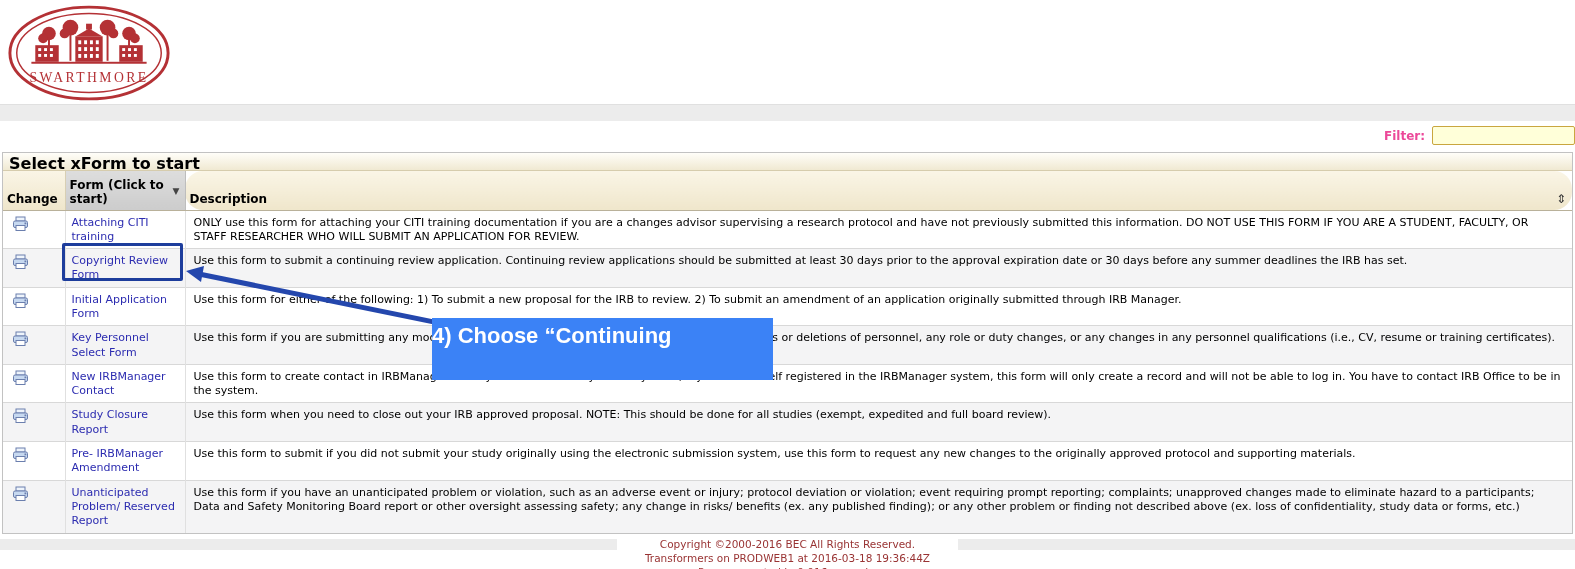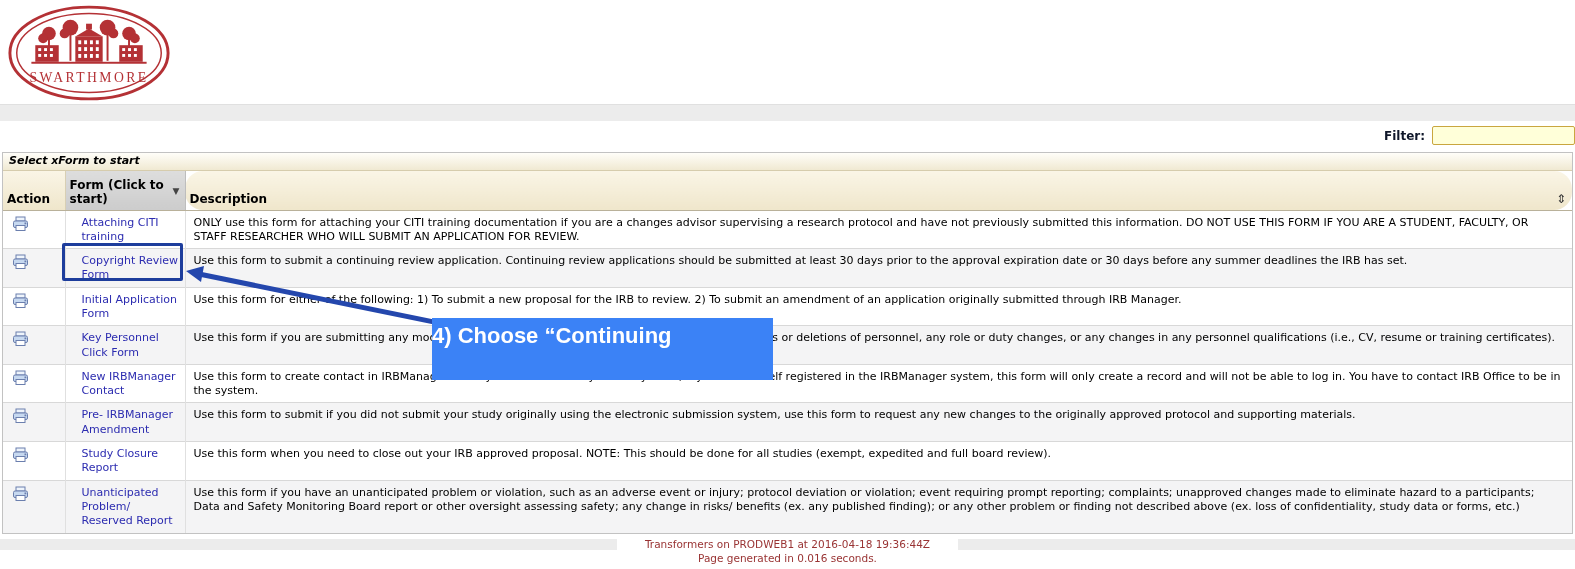--- a/index.html
+++ b/index.html
@@ -6,43 +6,43 @@
   html,body { background:#fff; }
   body { font-family:"DejaVu Sans", sans-serif; }
   .page { position:relative; width:1575px; height:569px; overflow:hidden; background:#fff; }
 
   
   .logo-band { height:104px; background:#fff; padding:4px 0 0 6px; }
   .gray-strip { height:17px; background:#ececec; border-top:1px solid #e0e0e0; }
 
   
   .filter-bar { position:relative; height:31px; background:#fff; }
-  .filter-label { position:absolute; right:150px; top:8px; font-size:12px; font-weight:bold; color:#0f172a; }
+  .filter-label { position:absolute; right:150px; top:8px; font-size:12px; font-weight:bold; color:#ec4899; }
   .filter-input { position:absolute; right:0; top:5px; width:143px; height:19px;
                   background:#ffffd9; border:1px solid #c9a63f; border-radius:2px;
                   font-size:11px; padding:0 4px; outline:none; }
 
   
   .table-wrap { margin:0 2px; border:1px solid #c2c2c2; background:#fff; }
   .panel-title { height:18px; background:linear-gradient(#fffef9,#f0e9d2);
-                 border-bottom:1px solid #d6ccad; font-size:11px; font-weight:bold;
-                 color:#000; padding:1px 6px;font-style:italic; }
+                 border-bottom:1px solid #d6ccad; font-size:16px; font-weight:bold;
+                 color:#000; padding:1px 6px; }
   table.xforms { width:100%; border-collapse:collapse; table-layout:fixed; font-size:11px; }
   col.c1 { width:62px; } col.c2 { width:120px; }
   th { font-size:12px; font-weight:bold; color:#000; text-align:left; vertical-align:bottom;
        padding:3px 6px 4px 4px; height:39px; border-bottom:1px solid #b9b19a; }
   th.h-cream { background:linear-gradient(#faf5e6,#efe6cb); border-right:1px solid #d8cfb4; }
   th.h-gray  { background:linear-gradient(#dddddd,#cccccc); border-right:1px solid #bdbdbd; position:relative; }
   th.h-desc  { position:relative; border-right:none;border-radius:18px; }
   .sort-caret { position:absolute; right:5px; top:15px; font-size:9px; color:#444; }
   .sort-both  { position:absolute; right:6px; bottom:4px; font-size:12px; color:#333; font-weight:normal; }
 
   tbody td { vertical-align:top; padding:5px 8px 4px 8px; border-top:1px solid #d8d8d8; color:#000; line-height:1.3; }
   td.c-action { border-right:1px solid #e0e0e0; padding-left:9px; }
-  td.c-form   { border-right:1px solid #e0e0e0; padding-left:16px; padding-right:4px;margin-top:24px; }
+  td.c-form   { border-right:1px solid #e0e0e0; padding-left:6px; padding-right:4px;margin-top:24px; }
   tbody tr:nth-child(even) { background:#f4f4f5; }
   tbody tr:nth-child(1) { height:38px; }
   tbody tr:nth-child(2) { height:30px; }
   tbody tr:nth-child(3), tbody tr:nth-child(4), tbody tr:nth-child(5),
   tbody tr:nth-child(6), tbody tr:nth-child(7) { height:35px; }
   tbody tr:nth-child(8) { height:52px; }
   a.formlink { color:#2c2cb0; text-decoration:none; cursor:pointer; }
   .print-btn { display:inline-block; cursor:pointer; line-height:0; }
 
   
@@ -133,21 +133,21 @@
   <div class="table-wrap">
     <div class="panel-title">Select xForm to start</div>
     <table class="xforms">
       <colgroup>
           <col class="c1">
           <col class="c2">
           <col>
         </colgroup>
       <thead>
         <tr>
-          <th class="h-cream">Action</th>
+          <th class="h-cream">Change</th>
           <th class="h-gray">
             <span>Form (Click to start)</span>
             <span class="sort-caret">▼</span>
           </th>
           <th class="h-cream h-desc">
             <span>Description</span>
             <span class="sort-both">⇕</span>
           </th>
         </tr>
       </thead>
@@ -205,21 +205,21 @@
       <span class="print-btn">
         <svg width="17" height="16" viewBox="0 0 17 16">
           <rect x="4" y="1" width="9" height="4" fill="#eef4fb" stroke="#6b7fae" stroke-width="1"></rect>
           <rect x="1.5" y="5" width="14" height="6.5" rx="1.5" fill="#c7d9f0" stroke="#6b7fae" stroke-width="1"></rect>
           <rect x="4" y="9.5" width="9" height="5" fill="#ffffff" stroke="#6b7fae" stroke-width="1"></rect>
           <rect x="12.5" y="6.5" width="1.8" height="1.8" fill="#6b7fae"></rect>
         </svg>
       </span>
     </td>
     <td class="c-form">
-      <a class="formlink">Key Personnel Click Form</a>
+      <a class="formlink">Key Personnel Select Form</a>
     </td>
     <td class="c-desc">Use this form if you are submitting any modifications of your key study personnel, including any additions or deletions of personnel, any role or duty changes, or any changes in any personnel qualifications (i.e., CV, resume or training certificates).</td>
   </tr>
           <tr>
     <td class="c-action">
       <span class="print-btn">
         <svg width="17" height="16" viewBox="0 0 17 16">
           <rect x="4" y="1" width="9" height="4" fill="#eef4fb" stroke="#6b7fae" stroke-width="1"></rect>
           <rect x="1.5" y="5" width="14" height="6.5" rx="1.5" fill="#c7d9f0" stroke="#6b7fae" stroke-width="1"></rect>
           <rect x="4" y="9.5" width="9" height="5" fill="#ffffff" stroke="#6b7fae" stroke-width="1"></rect>
@@ -237,39 +237,39 @@
       <span class="print-btn">
         <svg width="17" height="16" viewBox="0 0 17 16">
           <rect x="4" y="1" width="9" height="4" fill="#eef4fb" stroke="#6b7fae" stroke-width="1"></rect>
           <rect x="1.5" y="5" width="14" height="6.5" rx="1.5" fill="#c7d9f0" stroke="#6b7fae" stroke-width="1"></rect>
           <rect x="4" y="9.5" width="9" height="5" fill="#ffffff" stroke="#6b7fae" stroke-width="1"></rect>
           <rect x="12.5" y="6.5" width="1.8" height="1.8" fill="#6b7fae"></rect>
         </svg>
       </span>
     </td>
     <td class="c-form">
+      <a class="formlink">Study Closure Report</a>
+    </td>
+    <td class="c-desc">Use this form when you need to close out your IRB approved proposal. NOTE: This should be done for all studies (exempt, expedited and full board review).</td>
+  </tr>
+          <tr>
+    <td class="c-action">
+      <span class="print-btn">
+        <svg width="17" height="16" viewBox="0 0 17 16">
+          <rect x="4" y="1" width="9" height="4" fill="#eef4fb" stroke="#6b7fae" stroke-width="1"></rect>
+          <rect x="1.5" y="5" width="14" height="6.5" rx="1.5" fill="#c7d9f0" stroke="#6b7fae" stroke-width="1"></rect>
+          <rect x="4" y="9.5" width="9" height="5" fill="#ffffff" stroke="#6b7fae" stroke-width="1"></rect>
+          <rect x="12.5" y="6.5" width="1.8" height="1.8" fill="#6b7fae"></rect>
+        </svg>
+      </span>
+    </td>
+    <td class="c-form">
       <a class="formlink">Pre- IRBManager Amendment</a>
     </td>
     <td class="c-desc">Use this form to submit if you did not submit your study originally using the electronic submission system, use this form to request any new changes to the originally approved protocol and supporting materials.</td>
-  </tr>
-          <tr>
-    <td class="c-action">
-      <span class="print-btn">
-        <svg width="17" height="16" viewBox="0 0 17 16">
-          <rect x="4" y="1" width="9" height="4" fill="#eef4fb" stroke="#6b7fae" stroke-width="1"></rect>
-          <rect x="1.5" y="5" width="14" height="6.5" rx="1.5" fill="#c7d9f0" stroke="#6b7fae" stroke-width="1"></rect>
-          <rect x="4" y="9.5" width="9" height="5" fill="#ffffff" stroke="#6b7fae" stroke-width="1"></rect>
-          <rect x="12.5" y="6.5" width="1.8" height="1.8" fill="#6b7fae"></rect>
-        </svg>
-      </span>
-    </td>
-    <td class="c-form">
-      <a class="formlink">Study Closure Report</a>
-    </td>
-    <td class="c-desc">Use this form when you need to close out your IRB approved proposal. NOTE: This should be done for all studies (exempt, expedited and full board review).</td>
   </tr>
           <tr>
     <td class="c-action">
       <span class="print-btn">
         <svg width="17" height="16" viewBox="0 0 17 16">
           <rect x="4" y="1" width="9" height="4" fill="#eef4fb" stroke="#6b7fae" stroke-width="1"></rect>
           <rect x="1.5" y="5" width="14" height="6.5" rx="1.5" fill="#c7d9f0" stroke="#6b7fae" stroke-width="1"></rect>
           <rect x="4" y="9.5" width="9" height="5" fill="#ffffff" stroke="#6b7fae" stroke-width="1"></rect>
           <rect x="12.5" y="6.5" width="1.8" height="1.8" fill="#6b7fae"></rect>
         </svg>
@@ -280,21 +280,22 @@
     </td>
     <td class="c-desc">Use this form if you have an unanticipated problem or violation, such as an adverse event or injury; protocol deviation or violation; event requiring prompt reporting; complaints; unapproved changes made to eliminate hazard to a participants; Data and Safety Monitoring Board report or other oversight assessing safety; any change in risks/ benefits (ex. any published finding); or any other problem or finding not described above (ex. loss of confidentiality, study data or forms, etc.)</td>
   </tr>
         </tbody>
     </table>
   </div>
 
   <div class="footer">
     <div class="footer-strip"></div>
     <div class="footer-lines">
-      <div>Transformers on PRODWEB1 at 2016-04-18 19:36:44Z</div>
+      <div>Copyright ©2000-2016 BEC All Rights Reserved.</div>
+      <div>Transformers on PRODWEB1 at 2016-03-18 19:36:44Z</div>
       <div>Page generated in 0.016 seconds.</div>
     </div>
     
   </div>
 
   <svg class="overlay-svg">
     <line x1="566" y1="349" x2="199" y2="274" stroke="#2447ad" stroke-width="5"></line>
     <polygon points="186,271 204,266 201,282" fill="#2447ad"></polygon>
   </svg>
 

